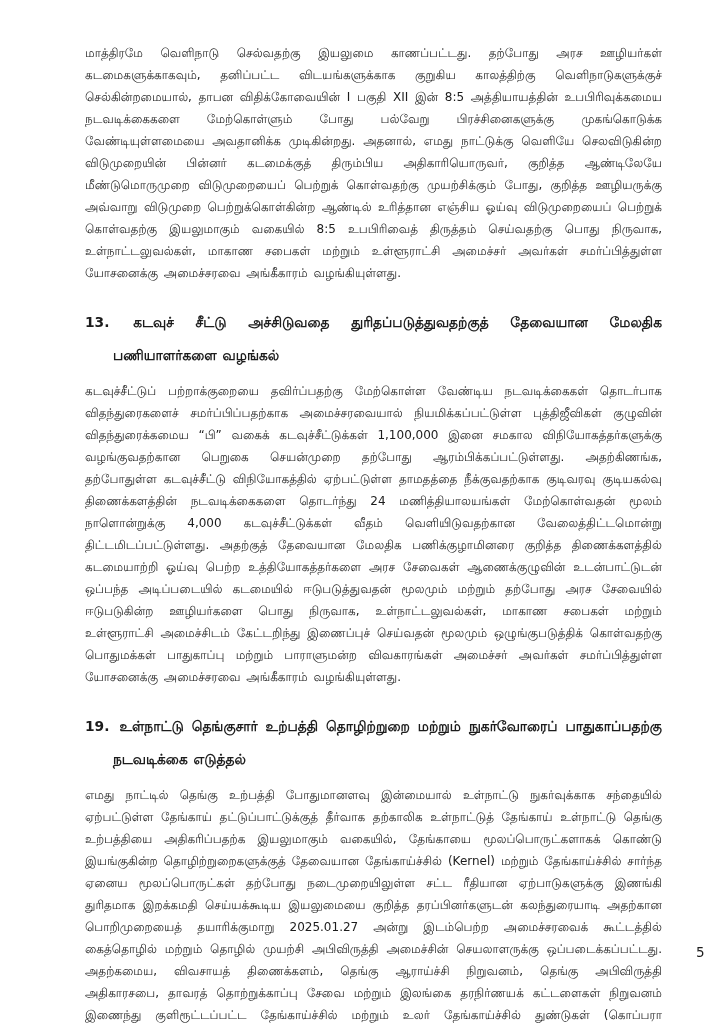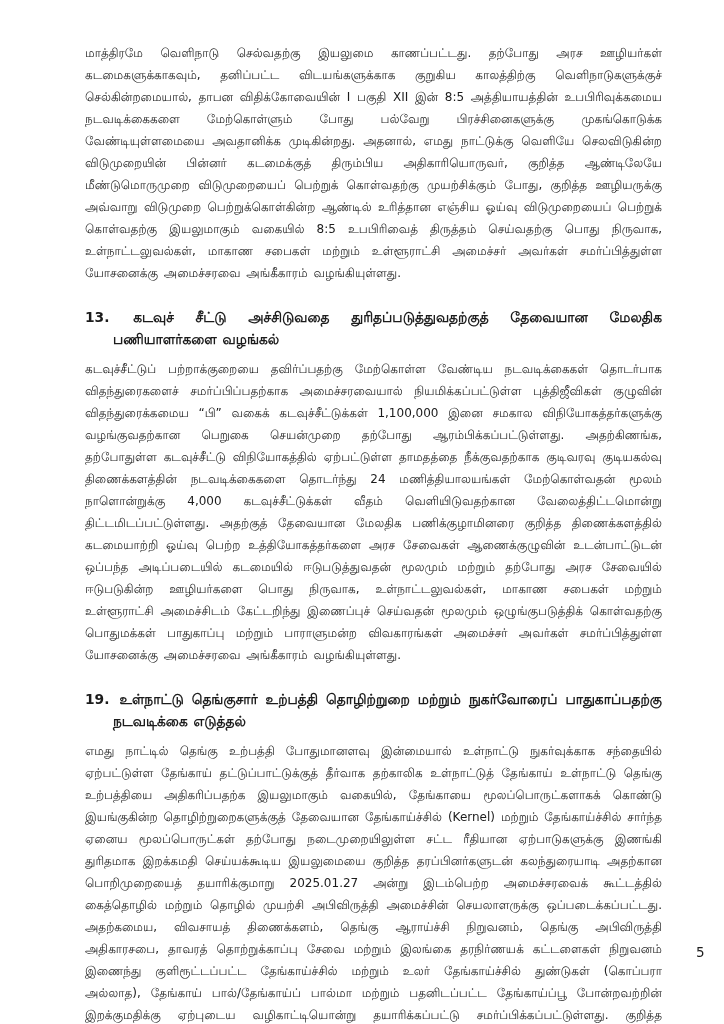--- a/index.html
+++ b/index.html
@@ -28,21 +28,21 @@
     text-align: justify;
     word-spacing: 2px;
     margin: 0 0 22px 0;
   }
   .body-text.continues {
     text-align-last: justify;
     margin-bottom: 0;
   }
   .section-heading {
     font-size: 13.8px;
-    line-height: 22px;
+    line-height: 33px;
     font-weight: bold;
     text-align: justify;
     word-spacing: 1px;
     padding-left: 28px;
     text-indent: -28px;
     margin: 0 0 8px 0;
   }
   .heading-number {
     padding-right: 2px;
   }

